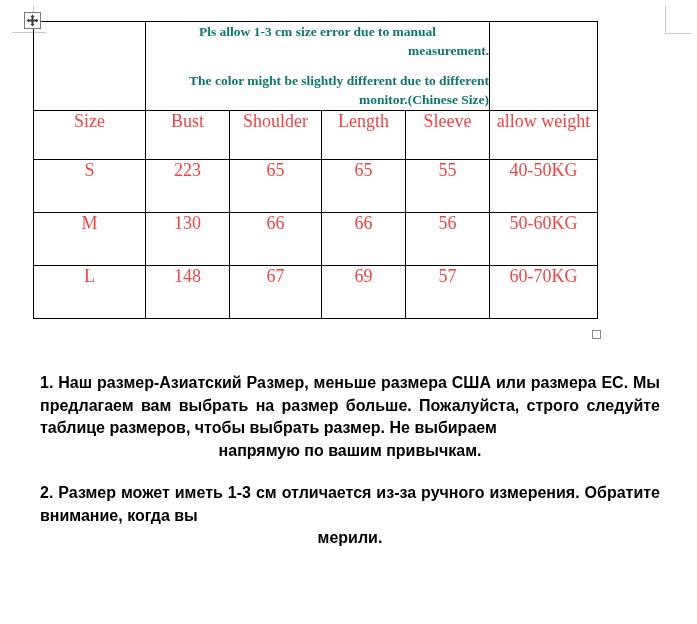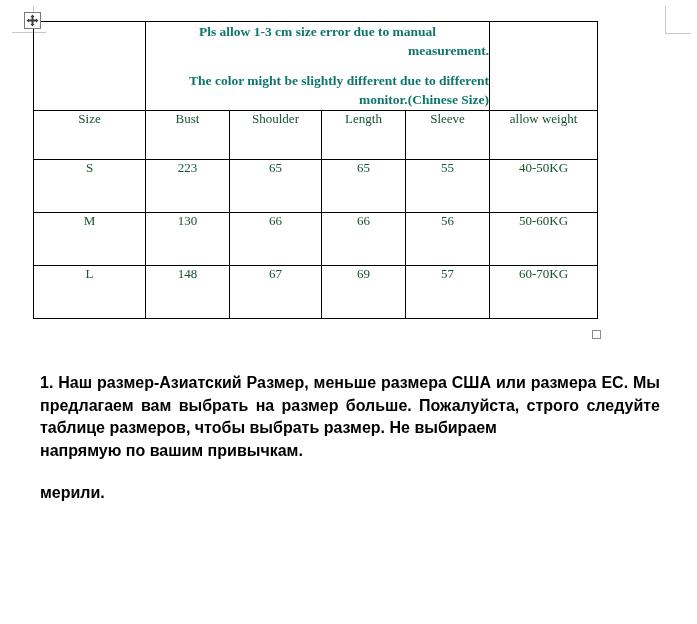--- a/index.html
+++ b/index.html
@@ -88,22 +88,22 @@
     line-height: 1.42;
     text-align: center;
     font-family: "Liberation Serif", serif;
   }
   .notice-line-1 { text-align: center; }
   .notice-line-1 .tail { display: block; text-align: right; }
   .notice-line-2 { margin-top: 11px; text-align: right; }
 
   .hdr-cell, .data-cell {
     text-align: center;
-    font-size: 13px;
-    color: #14532d;
+    font-size: 18px;
+    color: #ef4444;
     font-family: "Liberation Serif", serif;
     padding-top: 9px;
   }
   .row-header td { height: 48px; }
   .row-data td { height: 52px; }
   .row-notice td { height: 88px; }
 
   
   .notes {
     position: absolute;
@@ -114,21 +114,21 @@
   .note-para {
     font-family: "Liberation Sans", sans-serif;
     font-weight: bold;
     font-size: 16px;
     line-height: 1.42;
     color: #000000;
     text-align: justify;
     margin: 0;
   }
   .note-para + .note-para { margin-top: 19px; }
-  .note-para .lastline { text-align: left; }
+  .note-para .lastline { text-align: center; }
 </style>
 </head>
 <body>
 
 <div class="margin-mark mm-tl">
   <i class="v"></i>
     <i class="h"></i>
 </div>
 <div class="margin-mark mm-tr">
   <i class="v"></i>
@@ -216,15 +216,16 @@
     </tr>
   </tbody>
 </table>
 
 <div class="notes">
   <p class="note-para">
     <span>1. Наш размер-Азиатский Размер, меньше размера США или размера ЕС. Мы предлагаем вам выбрать на размер больше. Пожалуйста, строго следуйте таблице размеров, чтобы выбрать размер. Не выбираем</span>
     <span class="lastline" style="display:block">напрямую по вашим привычкам.</span>
   </p>
   <p class="note-para">
+    <span>2. Размер может иметь 1-3 см отличается из-за ручного измерения. Обратите внимание, когда вы</span>
     <span class="lastline" style="display:block">мерили.</span>
   </p>
 </div>
 
 </body></html>

